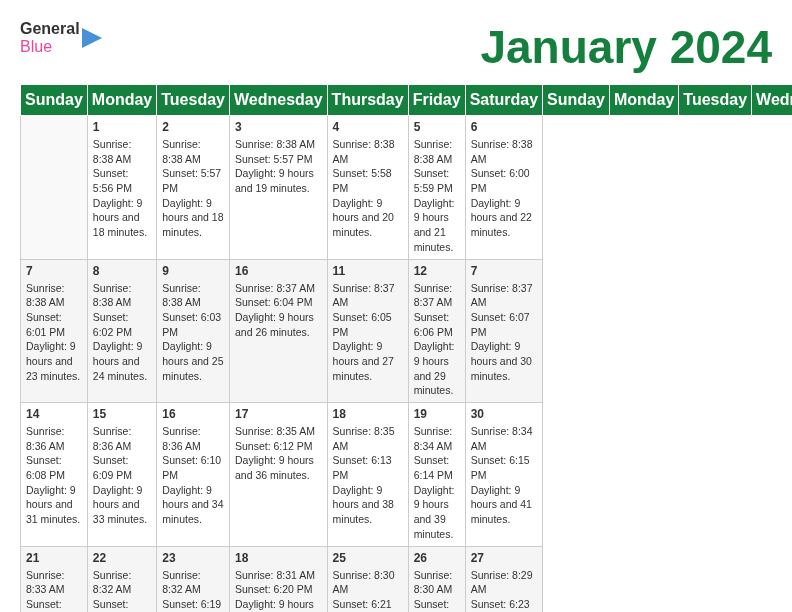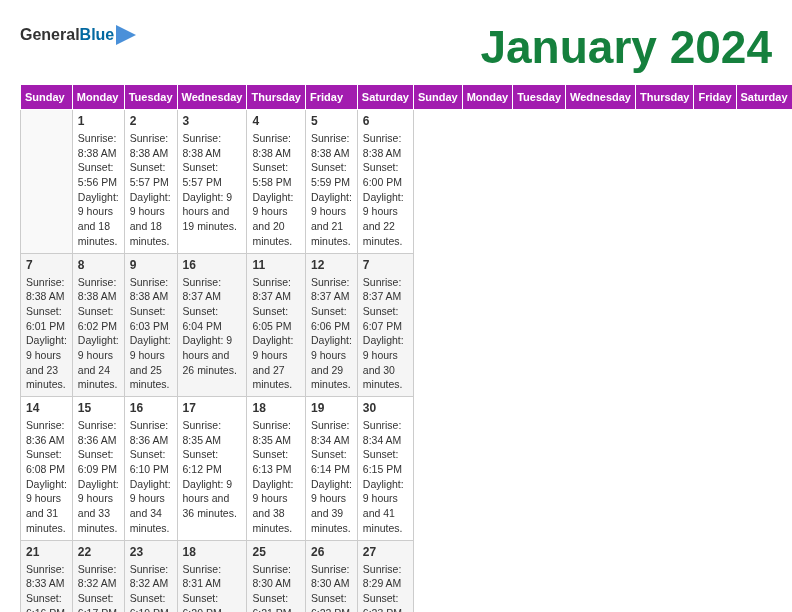--- a/index.html
+++ b/index.html
@@ -33,25 +33,25 @@
       font-size: 16px;
       color: #333;
       font-weight: bold;
     }
     table {
       width: 100%;
       border-collapse: collapse;
       font-size: 11px;
     }
     thead tr th {
-      background-color: #a21caf;
+      background-color: #15803d;
       color: #fff;
       padding: 6px 4px;
       text-align: left;
-      font-size: 11px;
+      font-size: 16px;
       border: 1px solid #fff;
     }
     tbody tr td {
       border: 1px solid #ccc;
       padding: 4px 5px;
       vertical-align: top;
       min-height: 70px;
       height: 85px;
       background: #fff;
     }
@@ -73,23 +73,23 @@
     .empty-cell {
       background: #f9f9f9;
     }
   </style>
 </head>
 <body>
 
 <div class="header">
   <div class="logo">
     <div style="display:flex;align-items:center;gap:2px;">
-      <div style="display:flex;flex-direction:row;line-height:1.1;">
+      <div style="display:flex;flex-direction:column;line-height:1.1;">
         <span style="font-size:16px;font-weight:bold;color:#333;">General</span>
-        <span style="font-size:16px;font-weight:bold;color:#0369a1;">Blue</span>
+        <span style="font-size:16px;font-weight:normal;color:#ec4899;">Blue</span>
       </div>
       <svg width="20" height="30" viewBox="0 0 20 30">
         <polygon points="0,5 20,15 0,25" fill="#4a90d9"></polygon>
       </svg>
     </div>
   </div>
   <div class="title-block">
     <div class="month-title">January 2024</div>
   </div>
 </div>

